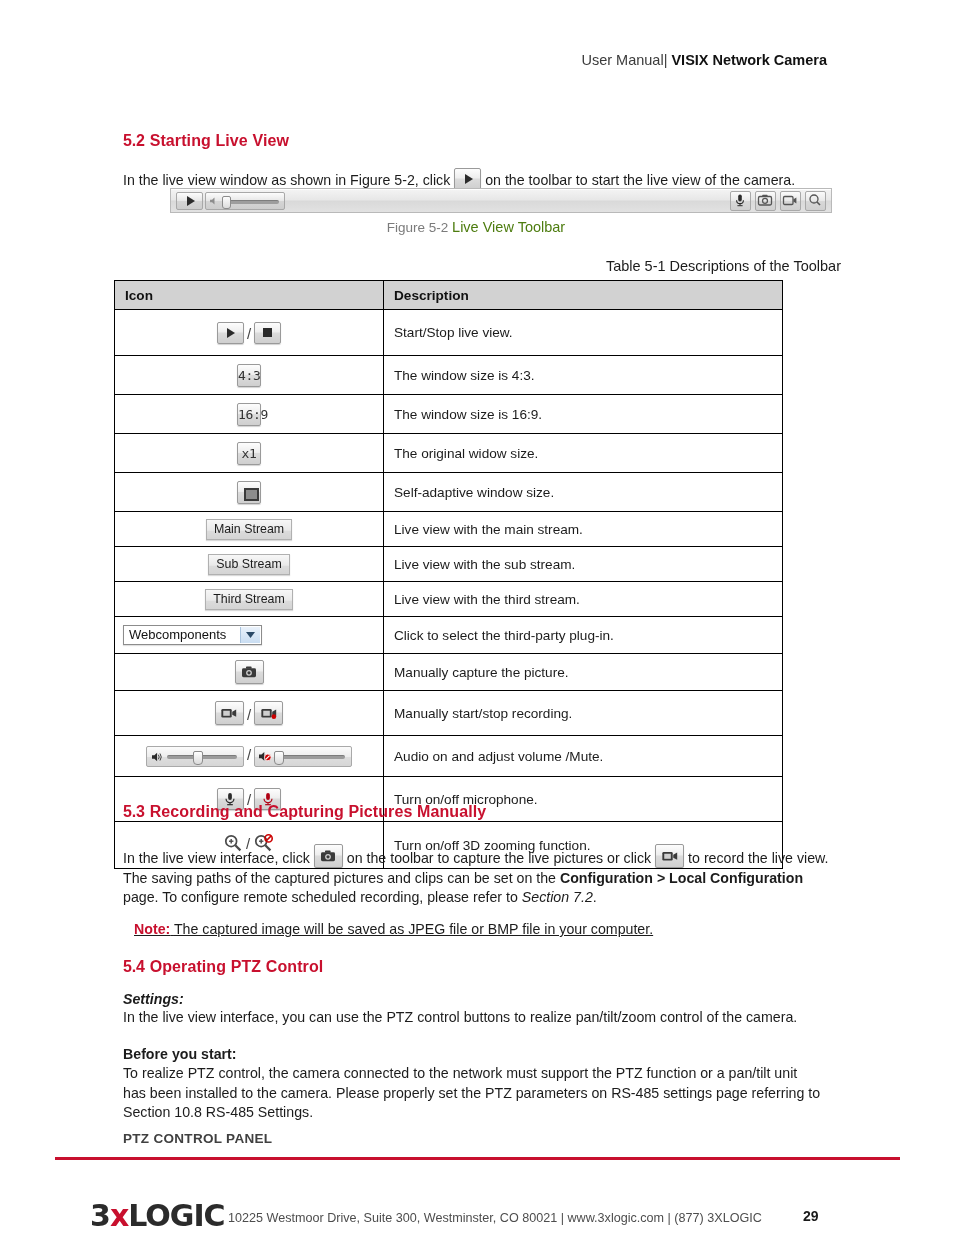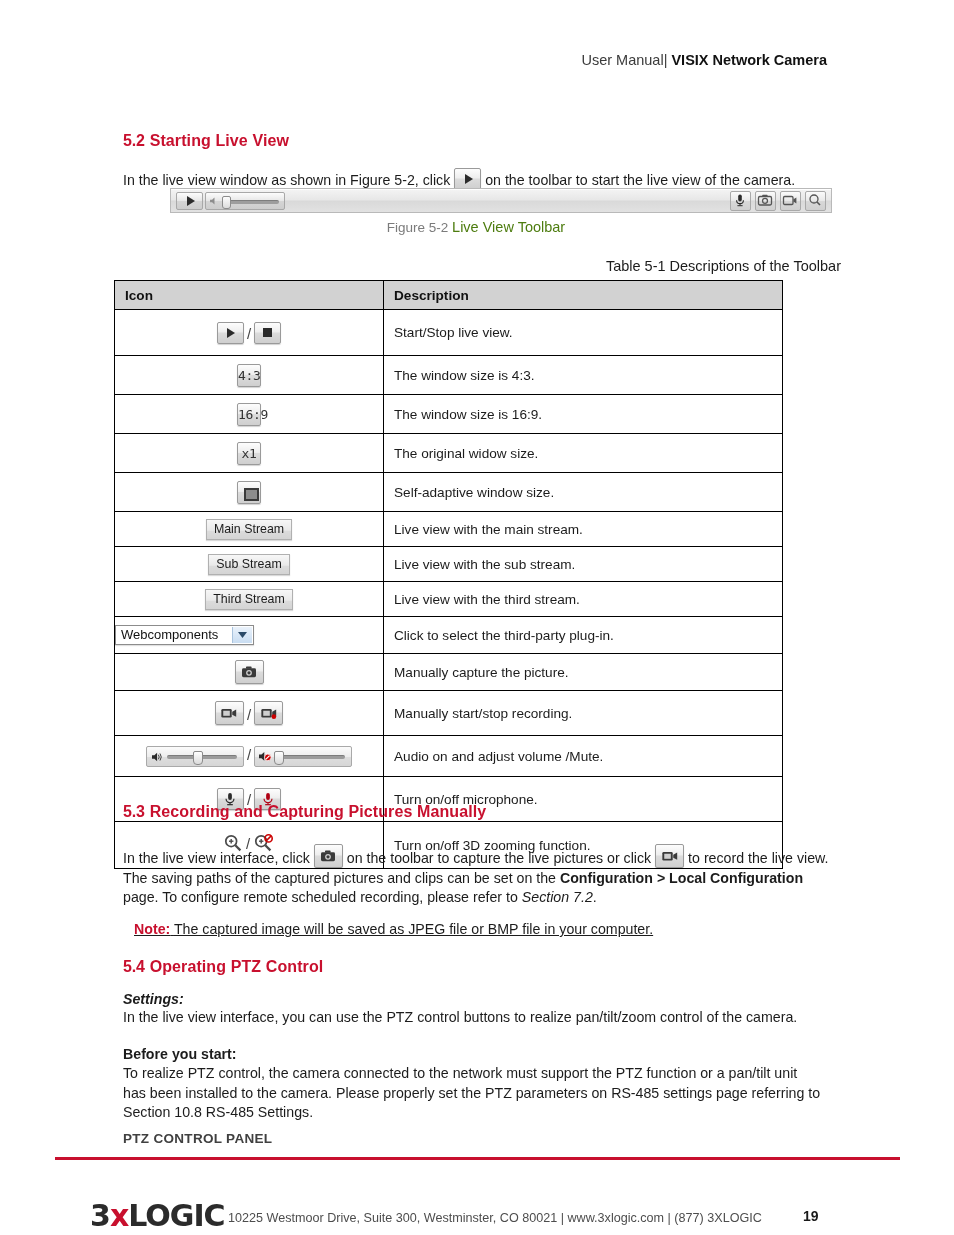--- a/index.html
+++ b/index.html
@@ -334,21 +334,21 @@
       </tr>
 
       <tr>
         <td class="icon" style="height:24px">
           <span class="pill">Third Stream</span>
         </td>
         <td class="desc">Live view with the third stream.</td>
       </tr>
 
       <tr>
-        <td class="icon" style="height:26px;text-align:left;">
+        <td class="icon" style="height:26px;text-align:left;padding-left:8px;">
           <span class="ddl">
             <span>Webcomponents</span>
             <span class="arw">
               <svg width="9" height="6" viewBox="0 0 9 6">
                   <path d="M0 0h9L4.5 6z" fill="#2b4a68"></path>
                 </svg>
             </span>
           </span>
         </td>
         <td class="desc">Click to select the third-party plug-in.</td>
@@ -498,13 +498,13 @@
 
   <p class="body" style="position:absolute;top:1045px;left:0;width:706px;font-weight:bold;">Before you start:</p>
   <p class="body" style="position:absolute;top:1064px;left:0;width:700px;">To realize PTZ control, the camera connected to the network must support the PTZ function or a pan/tilt unit has been installed to the camera. Please properly set the PTZ parameters on RS-485 settings page referring to Section 10.8 RS-485 Settings.</p>
 
   <p class="blue-head" style="position:absolute;top:1131px;left:0;margin:0;">PTZ CONTROL PANEL</p>
 </div>
 
 <div class="foot-rule"></div>
 <div class="logo"><span>3</span><span class="x">x</span><span>LOGIC</span></div>
 <div class="foot-txt">10225 Westmoor Drive, Suite 300, Westminster, CO 80021 | www.3xlogic.com | (877) 3XLOGIC</div>
-<div class="pagenum">19</div>
+<div class="pagenum">29</div>
 
 </body></html>

